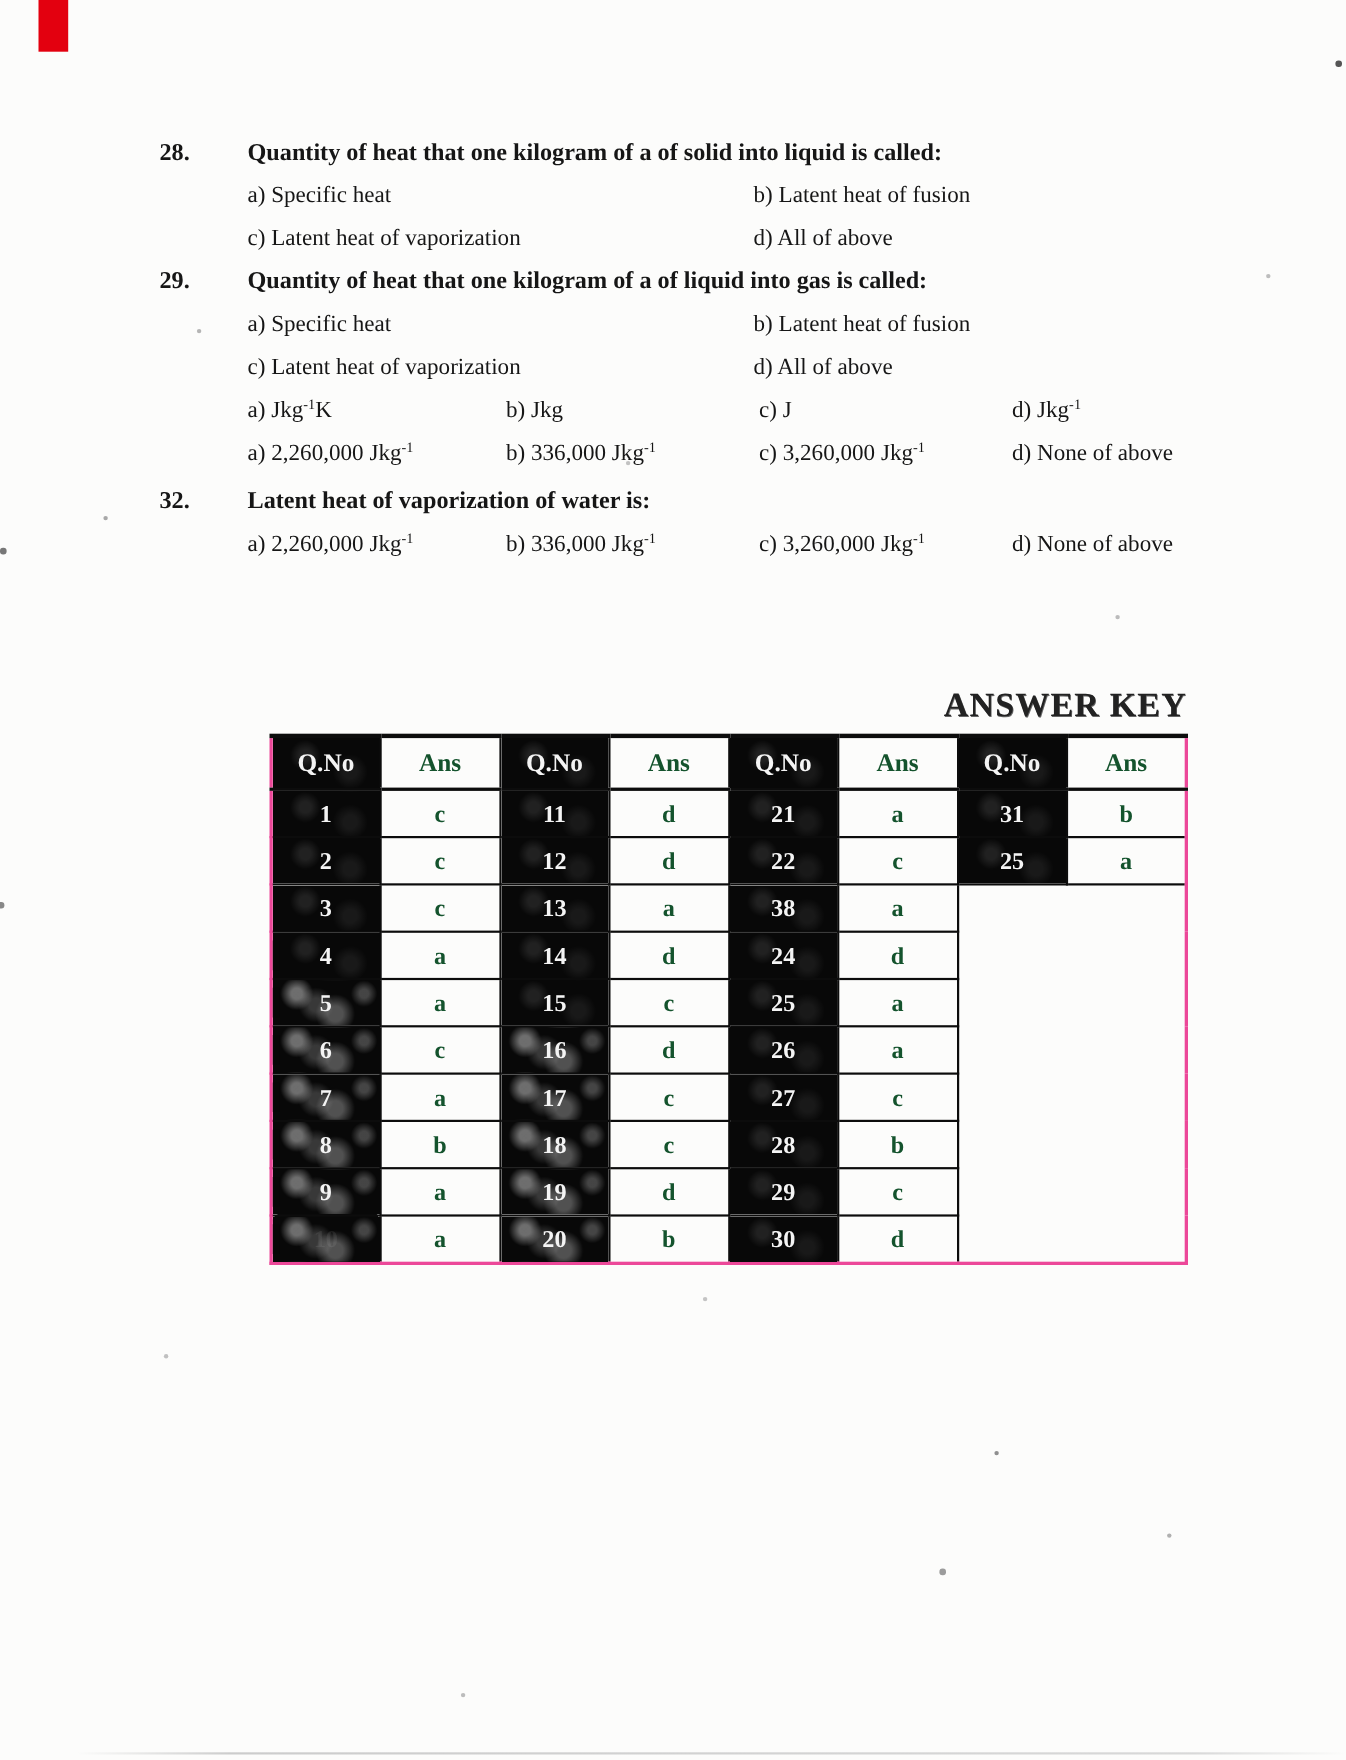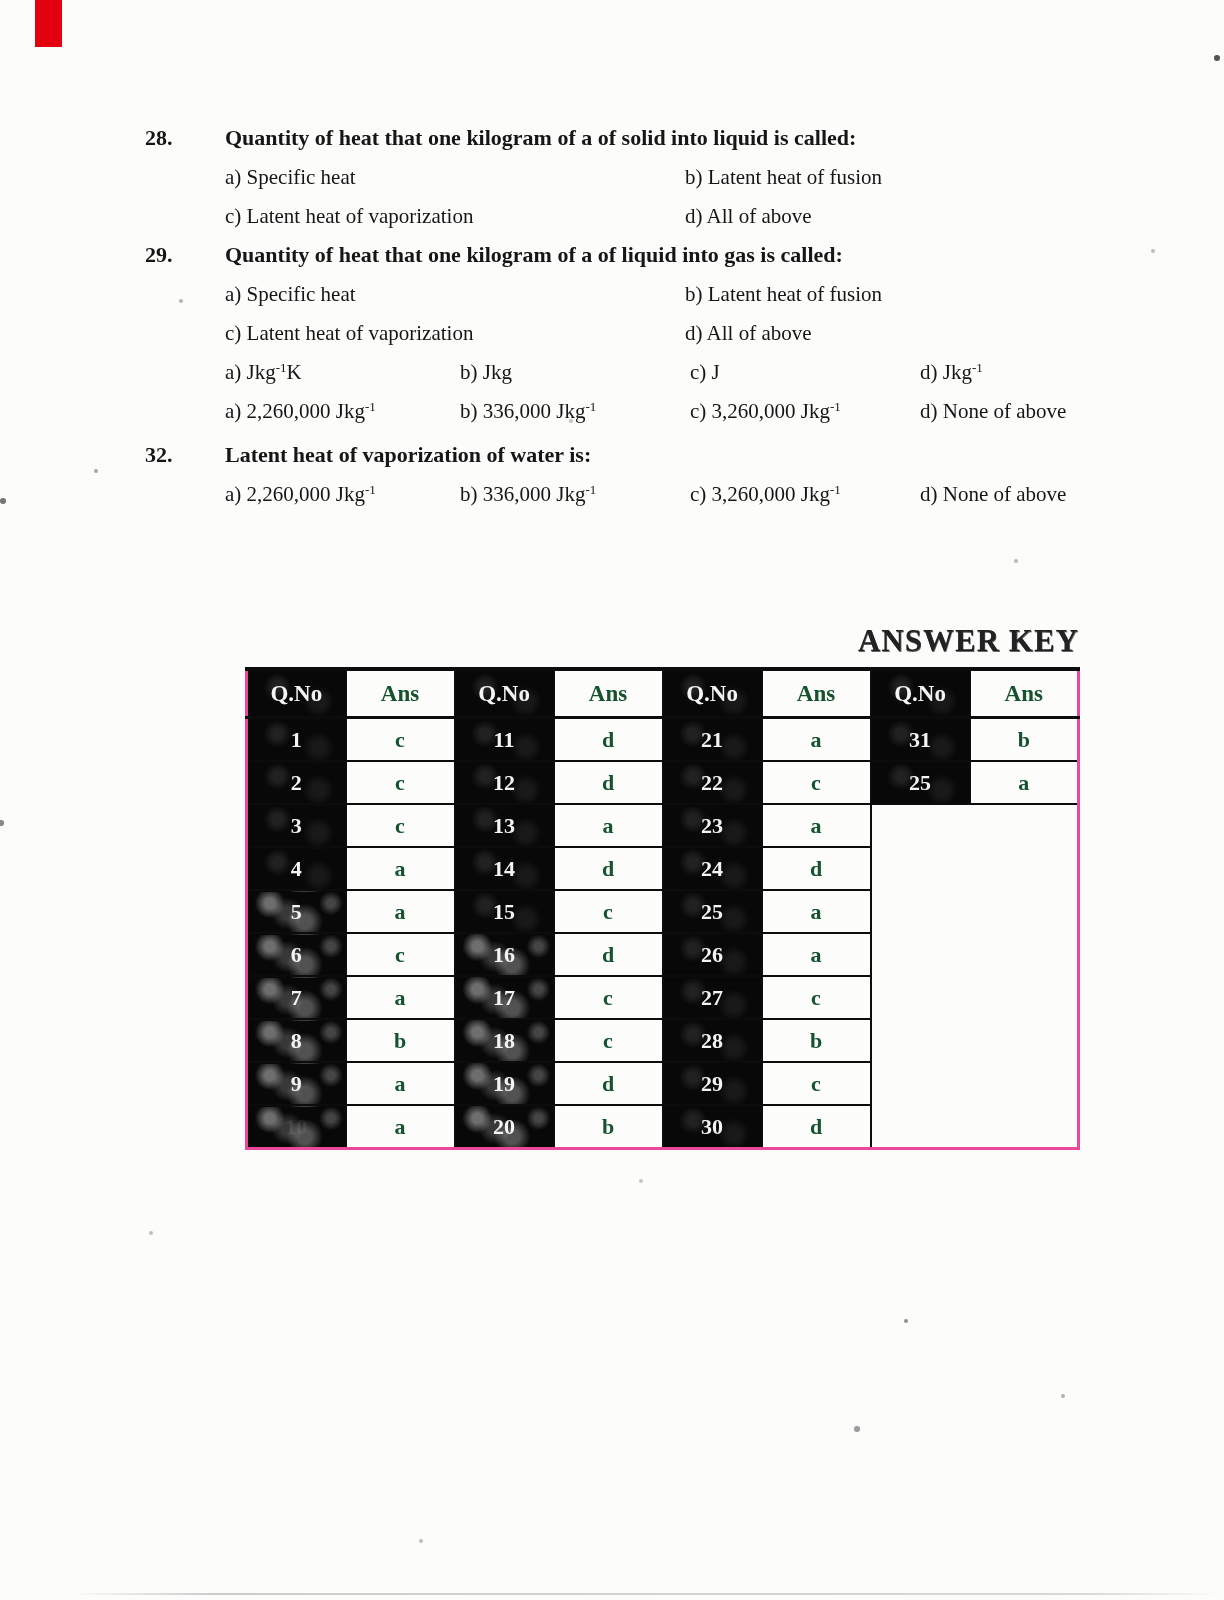--- a/index.html
+++ b/index.html
@@ -172,21 +172,21 @@
           <td class="c-qno">22</td>
           <td class="c-ans">c</td>
           <td class="c-qno">25</td>
           <td class="c-ans">a</td>
         </tr>
         <tr>
           <td class="c-qno">3</td>
           <td class="c-ans">c</td>
           <td class="c-qno">13</td>
           <td class="c-ans">a</td>
-          <td class="c-qno">23</td>
+          <td class="c-qno">38</td>
           <td class="c-ans">a</td>
           <td colspan="2" rowspan="8" class="empty-cell"></td>
         </tr>
         <tr>
           <td class="c-qno">4</td>
           <td class="c-ans">a</td>
           <td class="c-qno">14</td>
           <td class="c-ans">d</td>
           <td class="c-qno">24</td>
           <td class="c-ans">d</td>

